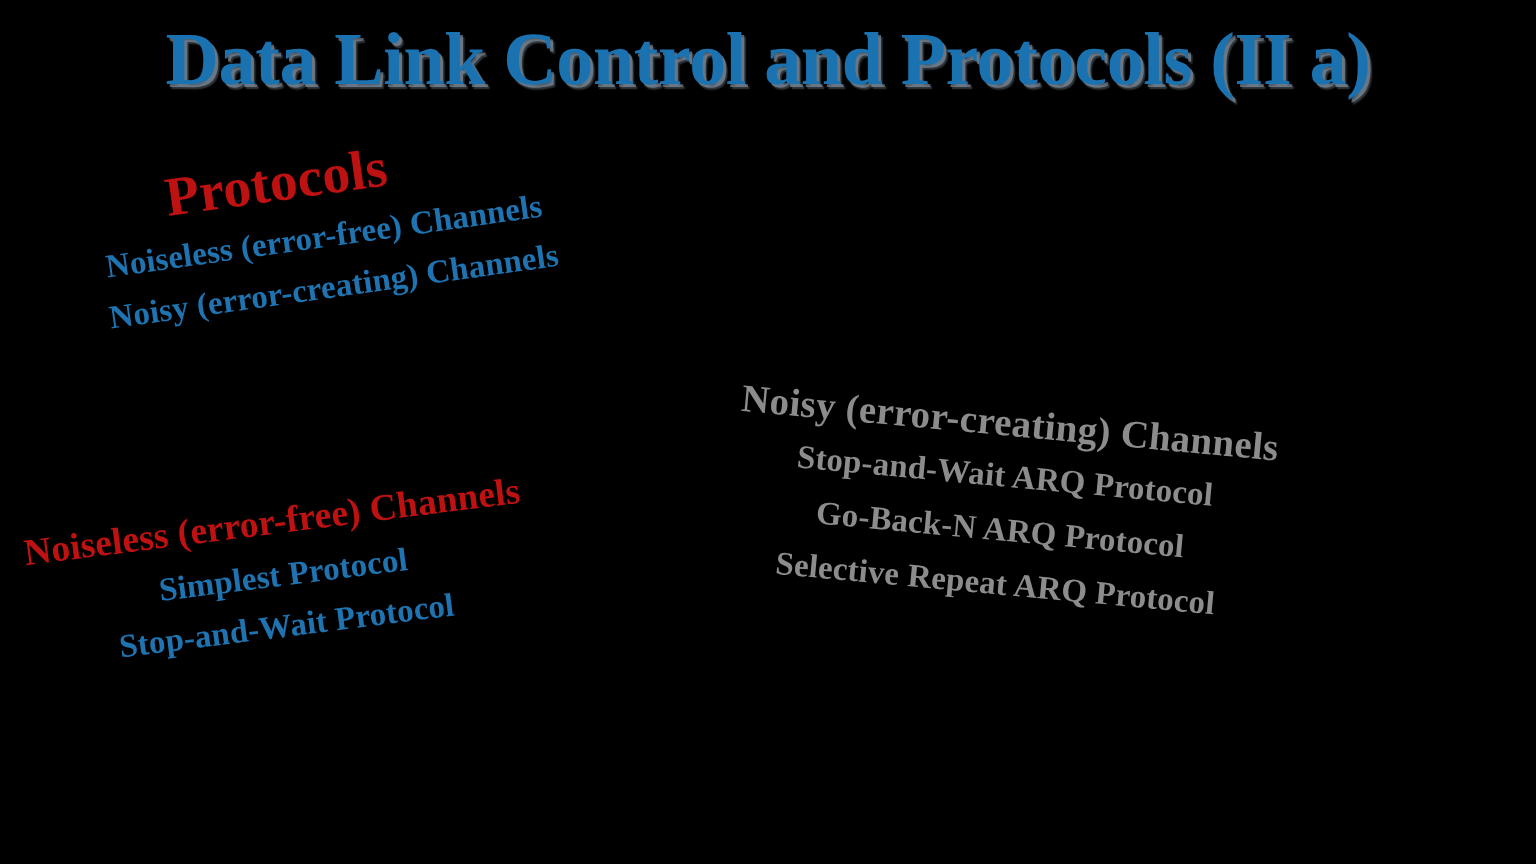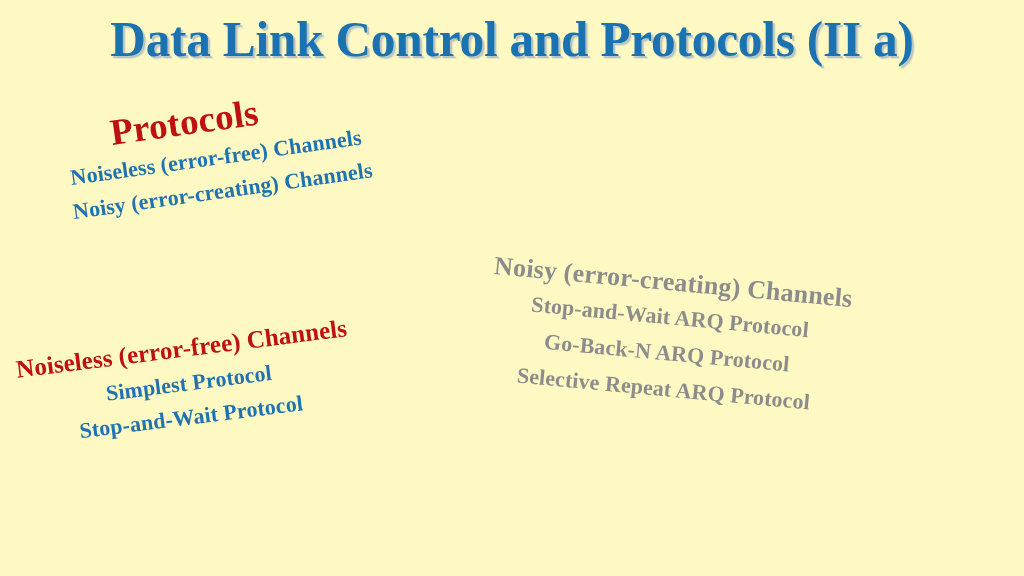--- a/index.html
+++ b/index.html
@@ -13,21 +13,21 @@
     font-family: "Liberation Serif", "DejaVu Serif", serif;
     overflow: hidden;
     position: relative;
   }
 
   .slide {
     position: absolute;
     inset: 0;
     width: 1024px;
     height: 576px;
-    background: #fef9c3;
+    background: #000000;
     overflow: hidden;
   }
 
   
   .slide-title {
     position: absolute;
     left: 28px;
     top: 14px;
     width: 968px;
     text-align: center;

